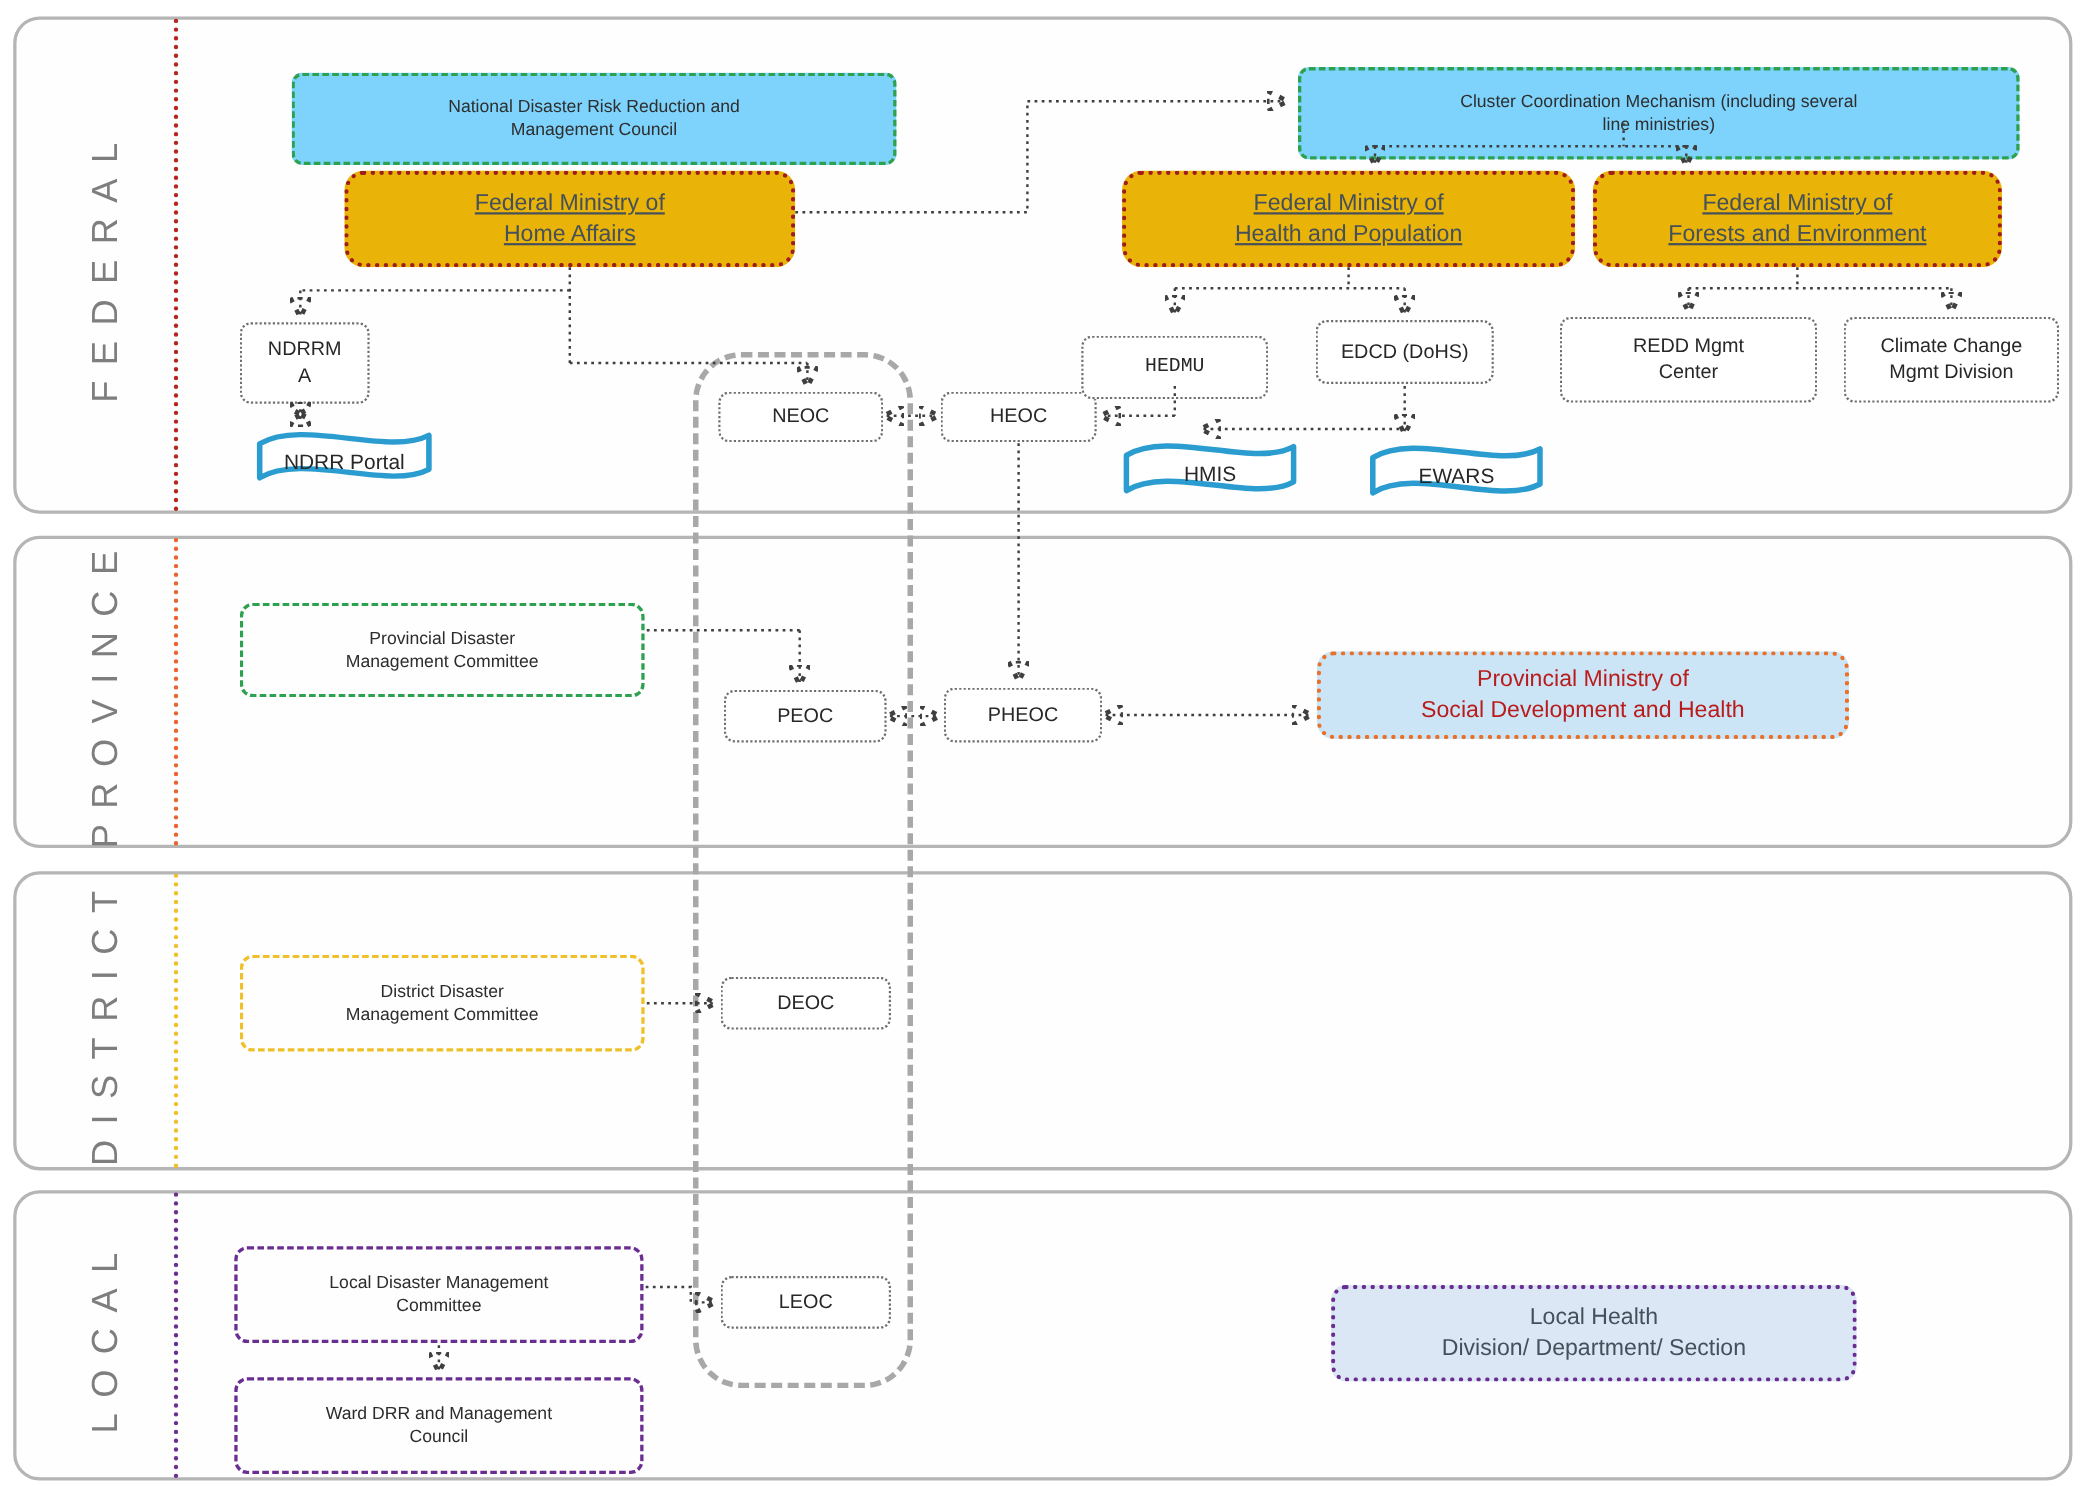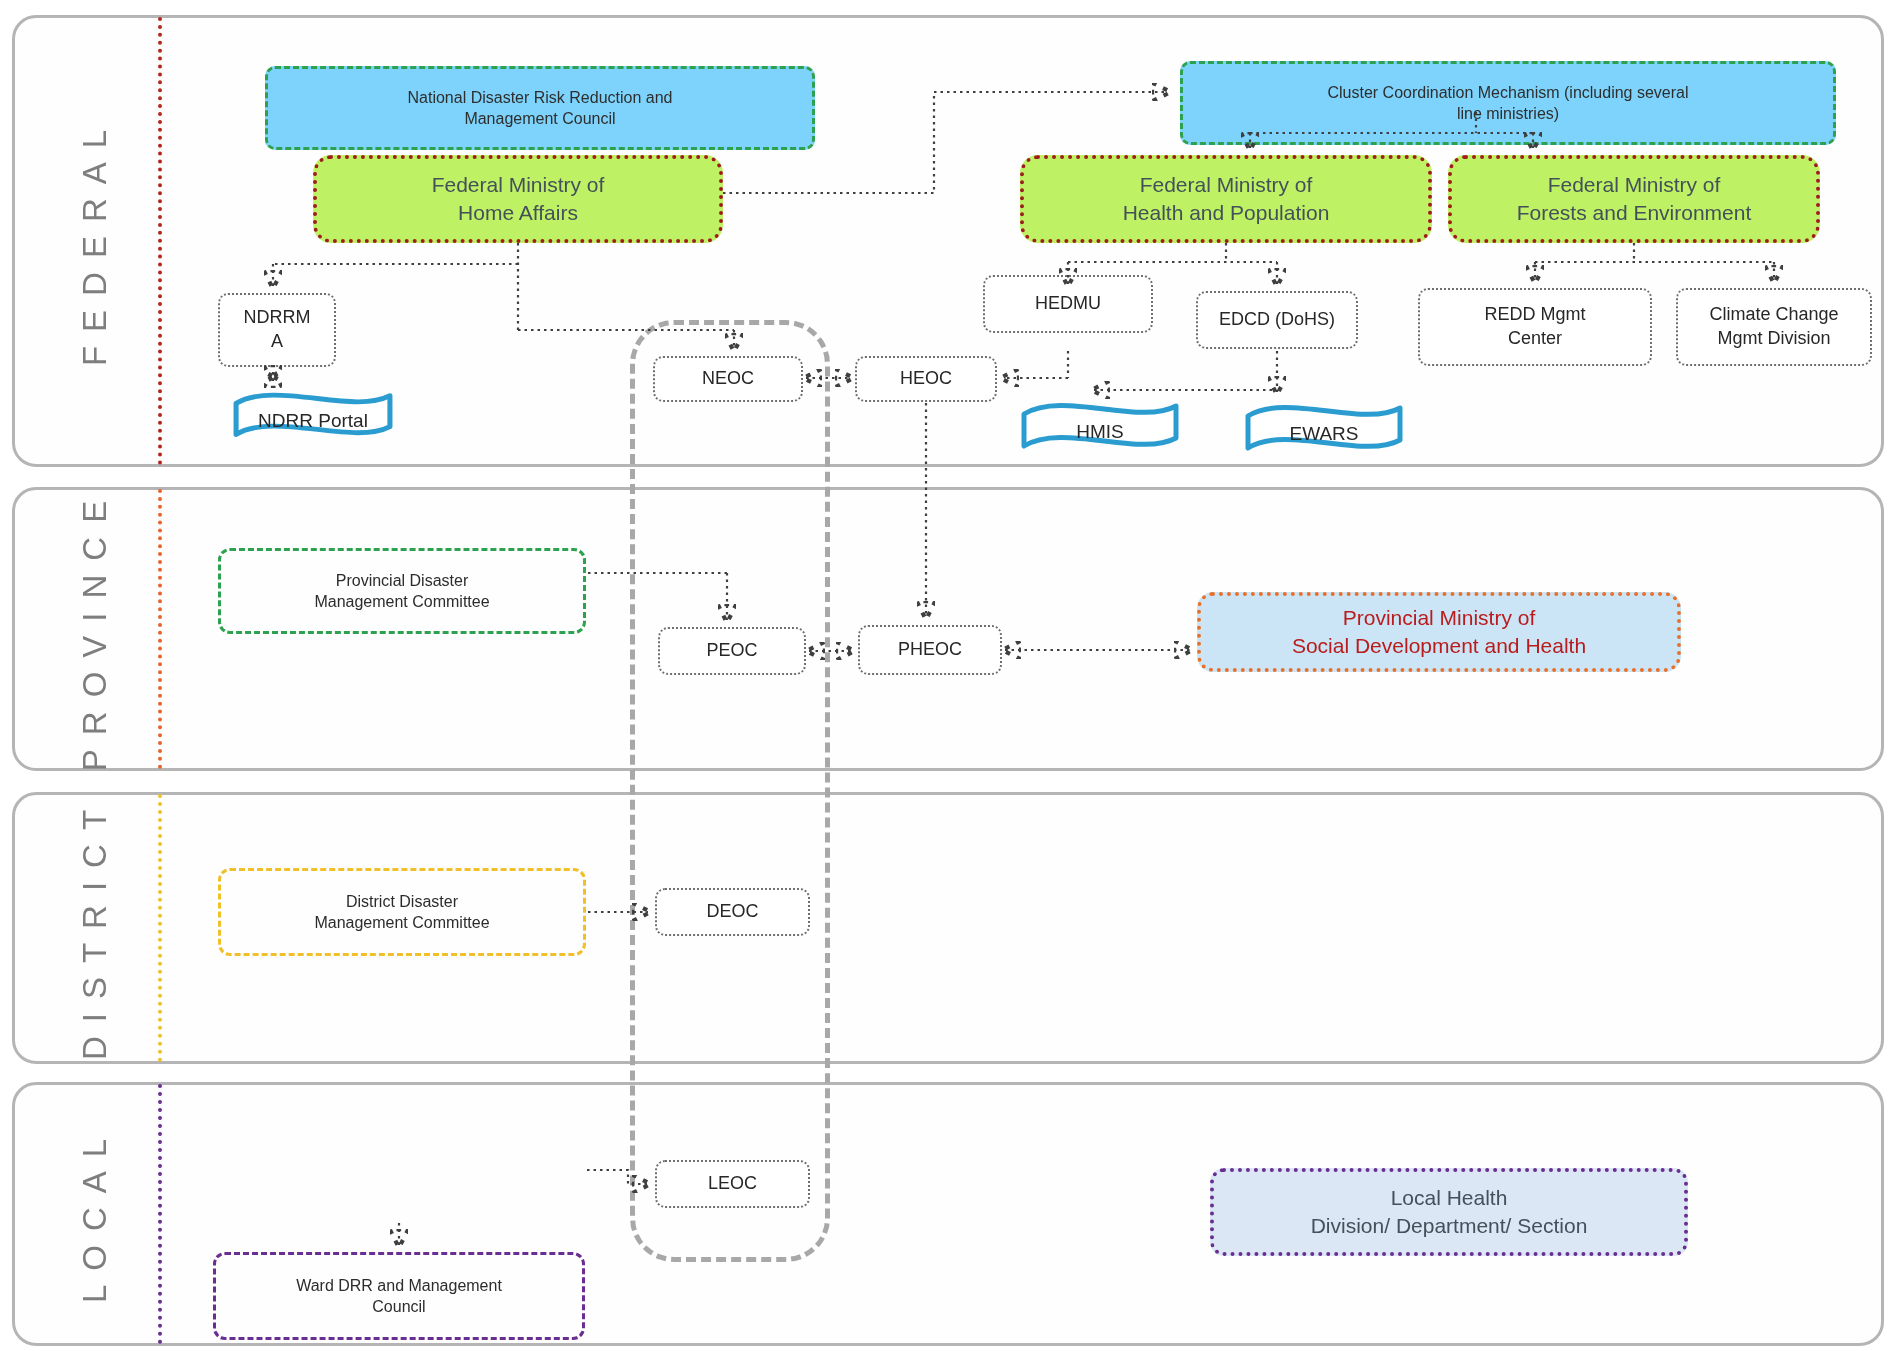--- a/index.html
+++ b/index.html
@@ -20,21 +20,21 @@
   }
   .g-red{border-color:#b3261e;}
   .g-orange{border-color:#e8642c;}
   .g-yellow{border-color:#f0c02a;}
   .g-purple{border-color:#6a2d91;}
   .node{
     position:absolute;display:flex;align-items:center;justify-content:center;
     text-align:center;box-sizing:border-box;color:#3c3c3c;white-space:pre-line;line-height:1.32;
   }
   .green-box{background:#7dd3fc;border:3px dashed #2ca14f;border-radius:10px;font-size:16px;color:#2e2e2e;margin-top:33px;}
-  .ministry{background:#bef264;border:4px dotted #a01d1d;border-radius:18px;font-size:21px;color:#44505a;}
+  .ministry{background:#eab308;border:4px dotted #a01d1d;border-radius:18px;font-size:21px;color:#44505a;text-decoration:underline;}
   .ministry-orange{background:#cbe5f6;border:4px dotted #e8702a;border-radius:16px;font-size:21px;color:#b91c1c;}
   .ministry-purple{background:#dce7f6;border:4px dotted #6a2d91;border-radius:14px;font-size:21px;color:#44505a;}
   .small-box{background:#ffffff;border:2px dotted #6f6f6f;border-radius:10px;font-size:18px;color:#272727;}
   .committee{background:#fefefe;border-radius:12px;font-size:16px;color:#2c2c2c;}
   .c-green{border:3px dashed #2ca14f;}
   .c-yellow{border:3px dashed #f0c02a;}
   .c-purple{border:3px dashed #6a2d91;}
   .eoc-container{
     position:absolute;left:630px;top:320px;width:200px;height:942px;
     border:5px dashed #a8a8a8;border-radius:44px;box-sizing:border-box;background:transparent;
@@ -77,21 +77,21 @@
   <div class="node ministry" style="left:313px;top:155px;width:410px;height:88px;"><span>Federal Ministry of
 Home Affairs</span></div>
   <div class="node ministry" style="left:1020px;top:155px;width:412px;height:88px;"><span>Federal Ministry of
 Health and Population</span></div>
   <div class="node ministry" style="left:1448px;top:155px;width:372px;height:88px;"><span>Federal Ministry of
 Forests and Environment</span></div>
   <div class="node small-box" style="left:218px;top:293px;width:118px;height:74px;"><span>NDRRM
 A</span></div>
   <div class="node small-box" style="left:653px;top:356px;width:150px;height:46px;"><span>NEOC</span></div>
   <div class="node small-box" style="left:855px;top:356px;width:142px;height:46px;"><span>HEOC</span></div>
-  <div class="node small-box" style="left:983px;top:275px;width:170px;height:58px;"><span>HEDMU</span></div>
+  <div class="node small-box" style="left:983px;top:305px;width:170px;height:58px;font-family:Liberation Mono, monospace;"><span>HEDMU</span></div>
   <div class="node small-box" style="left:1196px;top:291px;width:162px;height:58px;"><span>EDCD (DoHS)</span></div>
   <div class="node small-box" style="left:1418px;top:288px;width:234px;height:78px;"><span>REDD Mgmt
 Center</span></div>
   <div class="node small-box" style="left:1676px;top:288px;width:196px;height:78px;"><span>Climate Change
 Mgmt Division</span></div>
 
   <div class="flag" style="left:230px;top:386px;width:166px;height:60px;">
     <svg viewBox="0 0 164 62" preserveAspectRatio="none">
       <path d="M6,18 C44,-6 122,30 158,10 L158,42 C122,62 44,26 6,50 Z" fill="#ffffff" stroke="#2a9cd0" stroke-width="5" stroke-linejoin="round"></path>
     </svg>
@@ -114,20 +114,22 @@
 Management Committee</span></div>
   <div class="node small-box" style="left:658px;top:627px;width:148px;height:48px;"><span>PEOC</span></div>
   <div class="node small-box" style="left:858px;top:625px;width:144px;height:50px;"><span>PHEOC</span></div>
   <div class="node ministry-orange" style="left:1197px;top:592px;width:484px;height:80px;"><span>Provincial Ministry of
 Social Development and Health</span></div>
 
   <div class="node committee c-yellow" style="left:218px;top:868px;width:368px;height:88px;"><span>District Disaster
 Management Committee</span></div>
   <div class="node small-box" style="left:655px;top:888px;width:155px;height:48px;"><span>DEOC</span></div>
 
+  <div class="node committee c-purple" style="left:213px;top:1133px;width:372px;height:88px;"><span>Local Disaster Management
+Committee</span></div>
   <div class="node small-box" style="left:655px;top:1160px;width:155px;height:48px;"><span>LEOC</span></div>
   <div class="node ministry-purple" style="left:1210px;top:1168px;width:478px;height:88px;"><span>Local Health
 Division/ Department/ Section</span></div>
   <div class="node committee c-purple" style="left:213px;top:1252px;width:372px;height:88px;"><span>Ward DRR and Management
 Council</span></div>
 
   <svg id="connector-layer">
     <defs>
       <marker id="arr" viewBox="0 0 10 10" refX="8.5" refY="5" markerWidth="8.5" markerHeight="8.5" orient="auto-start-reverse">
         <path d="M0,0 L10,5 L0,10 Z" fill="#3a3a3a" stroke="none"></path>

